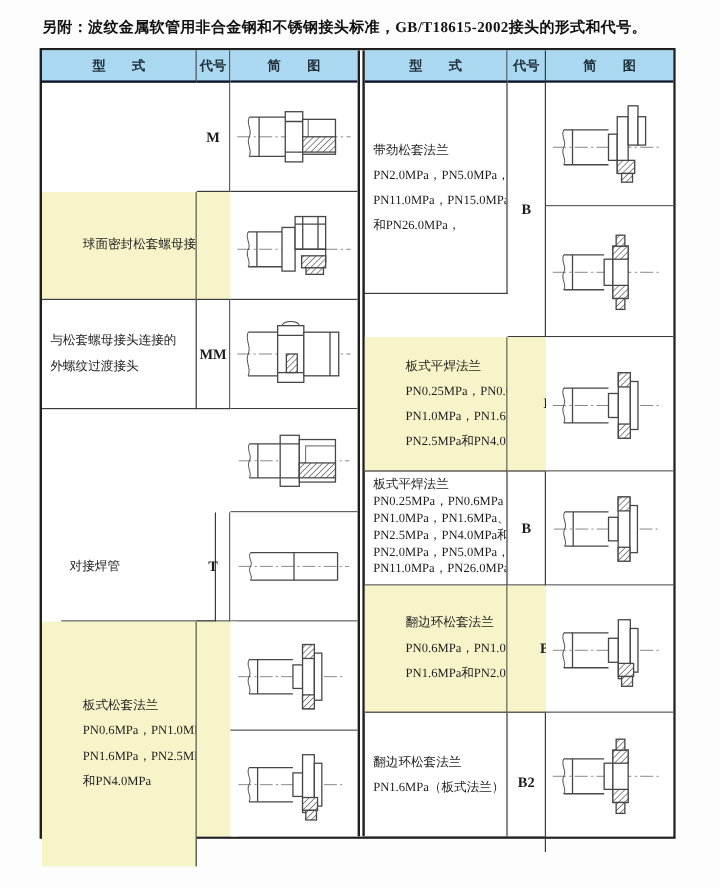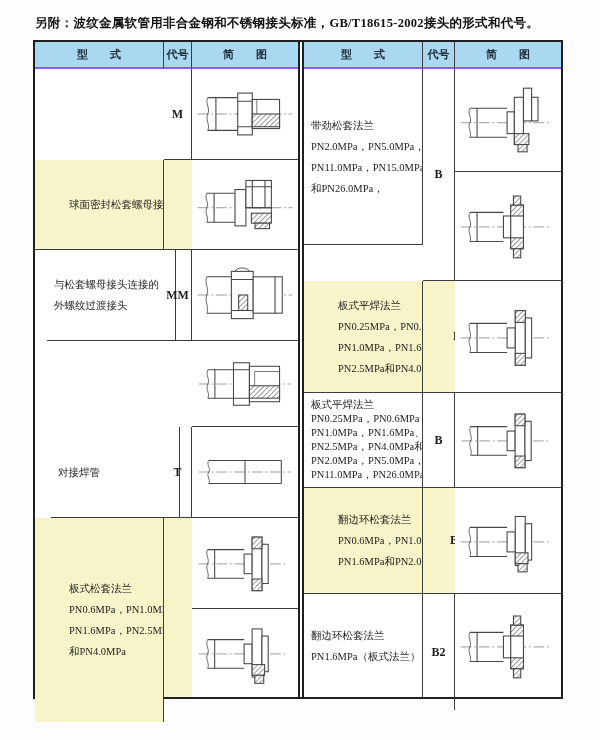--- a/index.html
+++ b/index.html
@@ -17,21 +17,21 @@
     border:2px solid #1f1f1f;background:#fff;box-sizing:border-box;
   }
   .cell{
     position:absolute;box-sizing:border-box;overflow:hidden;
     border-right:1px solid #3c3c3c;border-bottom:1px solid #3c3c3c;
   }
   .cell.noright{border-right:none;}
   .cell.nobottom{border-bottom:none;}
   .hdr{
     background:#aad8f1;display:flex;align-items:center;justify-content:center;
-    font-size:11px;font-weight:bold;border-bottom:2px solid #8b5cf6;color:#20303a;
+    font-size:11px;font-weight:bold;border-bottom:2px solid #0f172a;color:#20303a;
   }
   .type{
     display:flex;align-items:center;padding:2px 2px 2px 7px;
     font-size:10.5px;line-height:21px;white-space:pre;
   }
   .type.tight{line-height:14px;}
   .code{
     display:flex;align-items:center;justify-content:center;
     font-size:12px;font-weight:bold;
   }
@@ -203,21 +203,21 @@
   </div>
 
   <div class="cell type yellow" style="left:0;top:118px;width:129px;height:90px">球面密封松套螺母接头</div>
   <div class="cell code yellow" style="left:129px;top:118px;width:28px;height:90px">F</div>
   <div class="cell diag noright" style="left:157px;top:118px;width:106px;height:90px">
     <svg viewBox="0 0 110 70" width="100" height="64">
         <use href="#fit-f"></use>
       </svg>
   </div>
 
-  <div class="cell type" style="left:12px;top:208px;width:129px;height:91px">与松套螺母接头连接的
+  <div class="cell type" style="left:0;top:208px;width:129px;height:91px">与松套螺母接头连接的
 外螺纹过渡接头</div>
   <div class="cell code" style="left:129px;top:208px;width:28px;height:91px">MM</div>
   <div class="cell diag noright" style="left:157px;top:208px;width:106px;height:91px">
     <svg viewBox="0 0 110 70" width="100" height="64">
         <use href="#fit-mm"></use>
       </svg>
   </div>
 
   <div class="cell diag noright" style="left:157px;top:299px;width:106px;height:86px">
     <svg viewBox="0 0 110 70" width="100" height="62">

